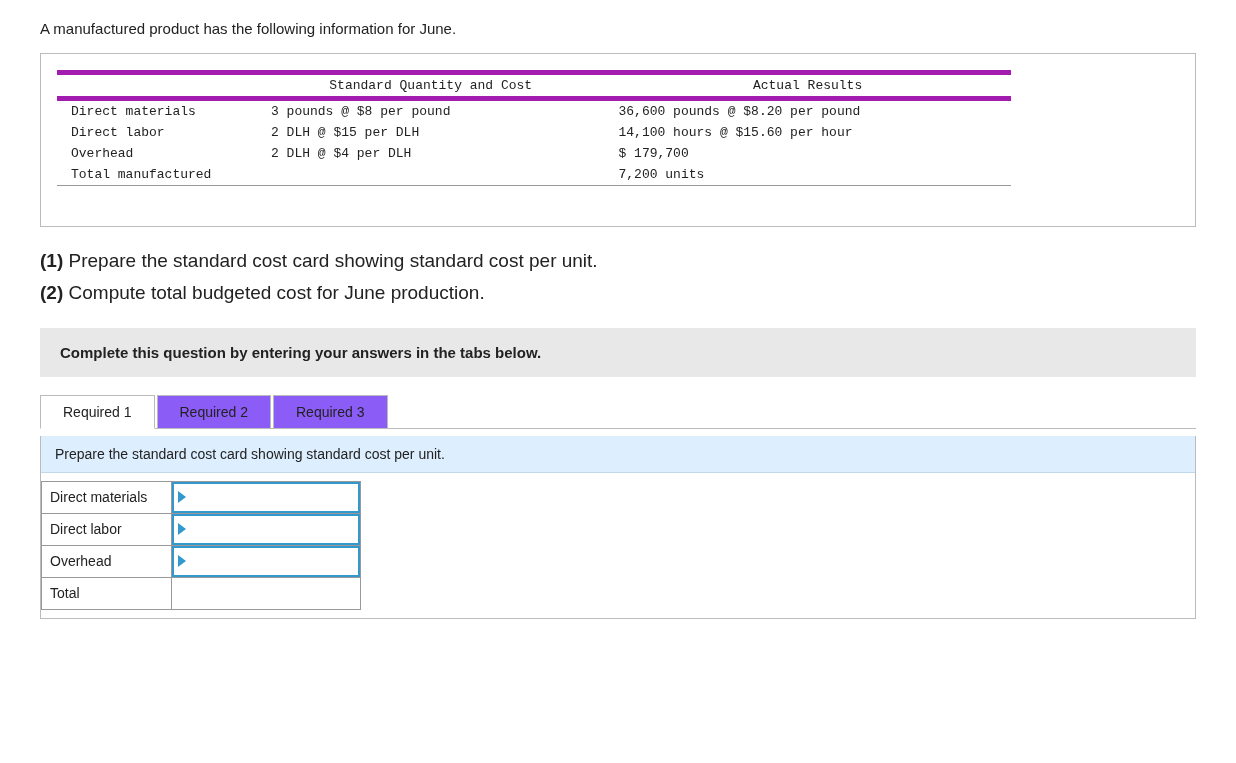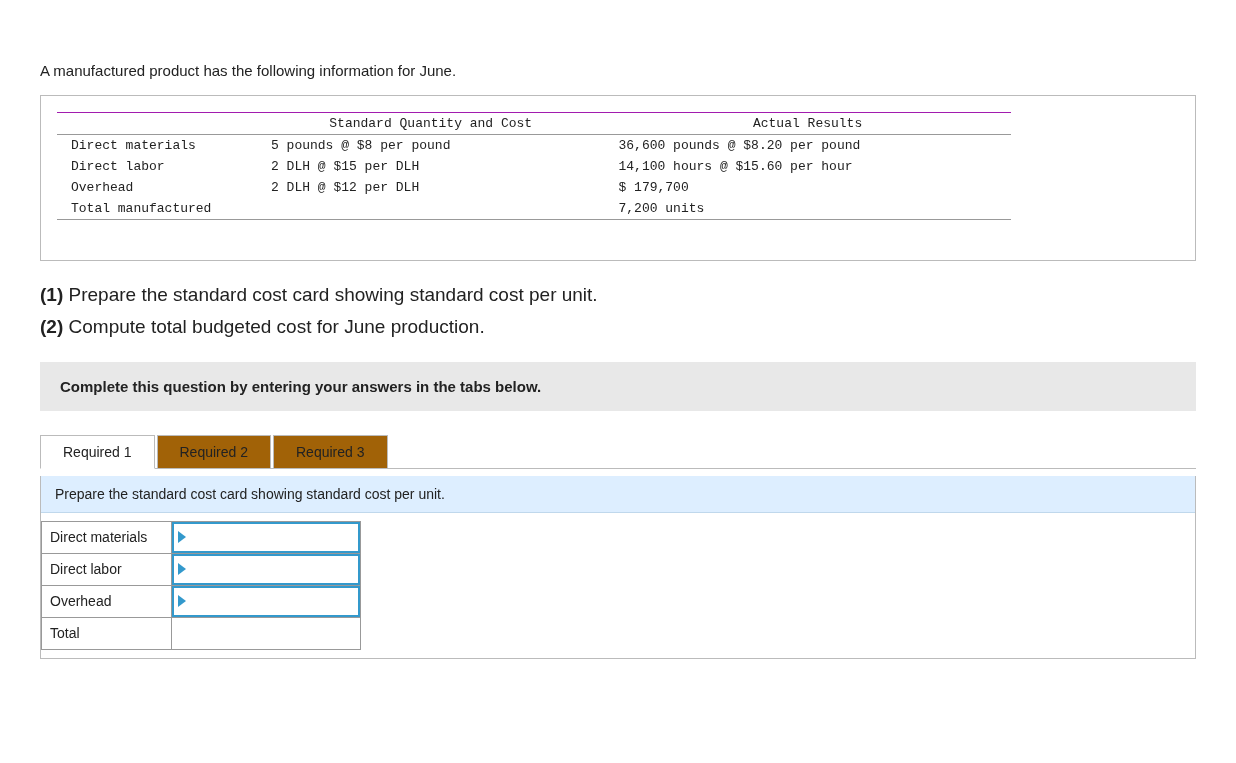--- a/index.html
+++ b/index.html
@@ -12,77 +12,76 @@
       font-size: 14px;
       background: #fff;
       color: #222;
       padding: 20px 40px;
       width: 1236px;
       min-height: 763px;
     }
     .intro-text {
       margin-bottom: 16px;
       font-size: 15px;
-      margin-top: 42px;
     }
     .info-table {
       border-collapse: collapse;
       margin-bottom: 24px;
       font-family: 'Courier New', Courier, monospace;
       font-size: 13px;
       width: 85%;
     }
     .info-table td {
       padding: 3px 14px;
       vertical-align: top;
     }
     .info-table .header-row td {
       border-bottom: 1px solid #999;
       border-top: 1px solid #999;
       font-weight: normal;
       text-align: center;
     }
     .info-table tr:first-child td {
-      border-top: 1px solid #a21caf;
+      border-top: 5px solid #a21caf;
     }
     .info-table tr:last-child td {
       border-bottom: 1px solid #999;
     }
     .outer-border {
       border: 1px solid #bbb;
       padding: 16px;
       margin-bottom: 18px;
     }
     .questions {
       margin: 18px 0 18px 0;
       font-size: 19px;
       line-height: 1.7;
     }
     .questions p {
       margin: 0;
     }
     .complete-box {
       background: #e8e8e8;
       padding: 16px 20px;
-      margin-bottom: 24px;
+      margin-bottom: 18px;
       font-size: 15px;
       font-weight: bold;
     }
     .tabs-row {
       display: flex;
       border-bottom: 1px solid #bbb;
       margin-bottom: 7px;
     }
     .tab {
       border: 1px solid #bbb;
       border-bottom: none;
       padding: 8px 22px;
       margin-right: 2px;
       cursor: pointer;
-      background: #a16207;
+      background: #8b5cf6;
       font-size: 14px;
     }
     .tab.active {
       background: #fff;
       border-bottom: 1px solid #fff;
       margin-bottom: -1px;
       z-index: 1;
       position: relative;
     }
     .tab-content-area {
@@ -164,31 +163,31 @@
     <thead>
       <tr class="header-row">
         <td style="width:200px;"></td>
         <td style="text-align:center;">Standard Quantity and Cost</td>
         <td style="text-align:center;">Actual Results</td>
       </tr>
     </thead>
     <tbody id="info-table-body">
     <tr>
     <td style="width:200px;">Direct materials</td>
-    <td>5 pounds @ $8 per pound</td>
+    <td>3 pounds @ $8 per pound</td>
     <td>36,600 pounds @ $8.20 per pound</td>
   </tr>
         <tr>
     <td style="width:200px;">Direct labor</td>
     <td>2 DLH @ $15 per DLH</td>
     <td>14,100 hours @ $15.60 per hour</td>
   </tr>
         <tr>
     <td style="width:200px;">Overhead</td>
-    <td>2 DLH @ $12 per DLH</td>
+    <td>2 DLH @ $4 per DLH</td>
     <td>$ 179,700</td>
   </tr>
         <tr>
     <td style="width:200px;">Total manufactured</td>
     <td></td>
     <td>7,200 units</td>
   </tr>
       </tbody>
   </table>
 </div>

